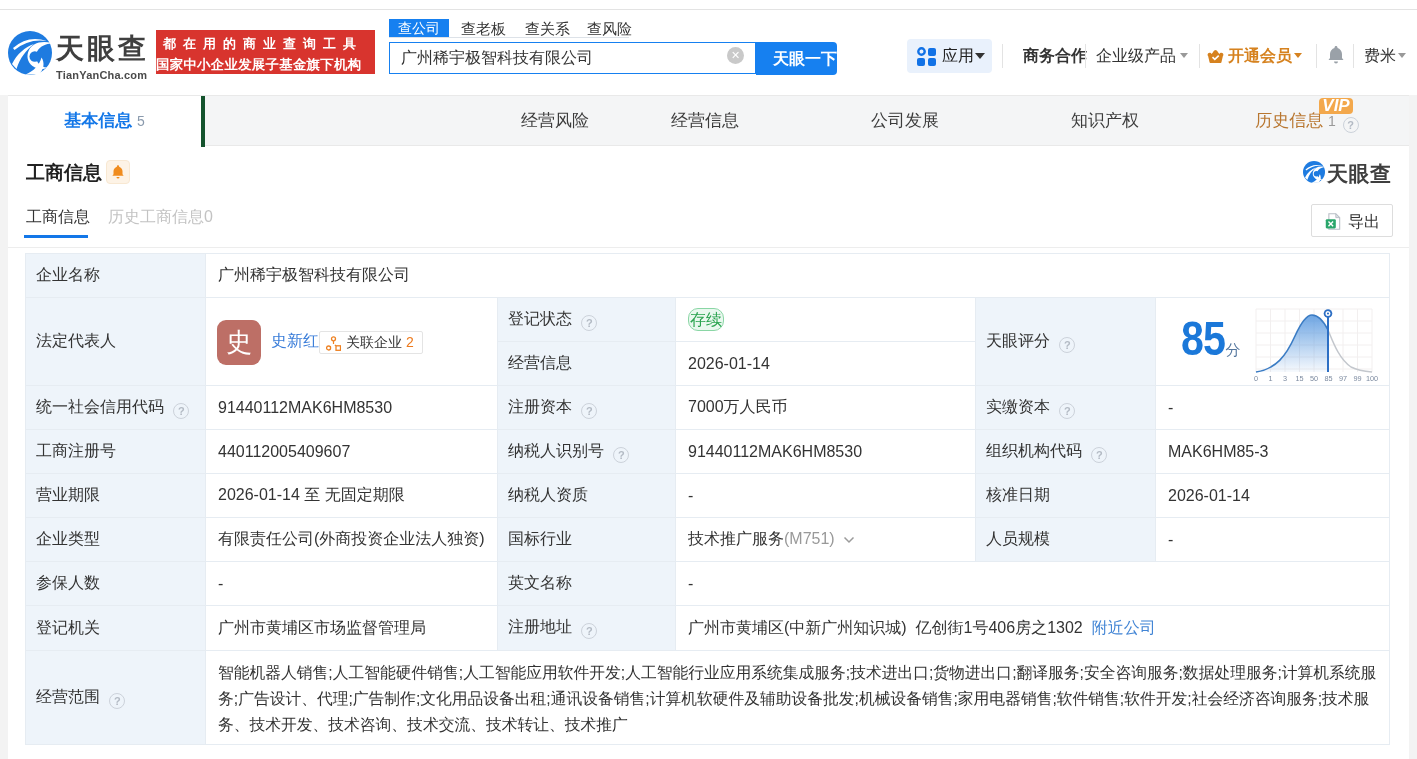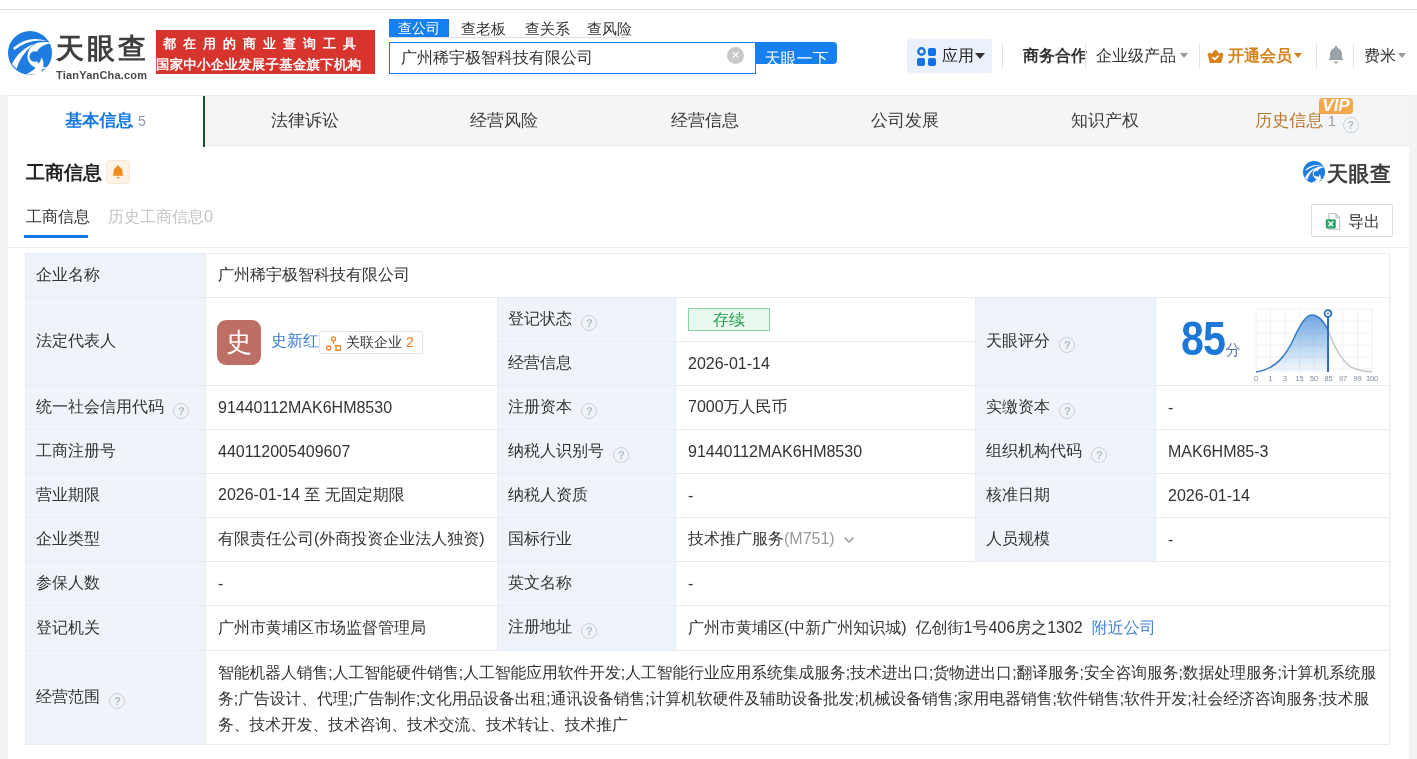--- a/index.html
+++ b/index.html
@@ -12,50 +12,50 @@
 .logo-sub { position:absolute; left:56px; top:61px; font-size:11px; font-weight:bold; color:#4a4a4a; letter-spacing:0.2px;margin-top:8px; }
 .banner { position:absolute; left:156px; top:30px; width:219px; height:44px; background:#d8342e; color:#fff; }
 .banner .l1 { font-size:13px; letter-spacing:7px; margin-top:5px; padding-left:7px; font-weight:bold;}
 .banner .l2 { font-size:13.4px; letter-spacing:0.3px; margin-top:3px; font-weight:bold;}
 
 .stab-active { position:absolute; left:389px; top:19px; width:60px; height:19px; background:#1680f0; color:#fff; font-size:14px; text-align:center; line-height:19px; }
 .stabline { position:absolute; left:389px; top:37px; width:240px; height:1px; background:#dde2e8; }
 .stab { position:absolute; top:20px; font-size:15px; color:#333; }
 .sinput { position:absolute; left:389px; top:42px; width:367px; height:32px; border:1px solid #1680f0; background:#fff; font-size:16px; color:#333; line-height:30px; padding-left:11px; }
 .sclear { position:absolute; left:727px; top:47px; width:17px; height:17px; border-radius:50%; background:#c9c9c9; color:#fff; font-size:11px; text-align:center; line-height:17px; }
-.sbtn { position:absolute; left:756px; top:42px; width:81px; height:22px; background:#1680f0; color:#fff; font-size:16px; text-align:center; line-height:33px; border-radius:0 4px 4px 0; }
+.sbtn { position:absolute; left:756px; top:42px; width:81px; height:33px; background:#1680f0; color:#fff; font-size:16px; text-align:right; line-height:33px; border-radius:0 4px 4px 0;font-weight:bold; }
 
 .appbox { position:absolute; left:907px; top:39px; width:85px; height:34px; background:#e9f1fc; border-radius:4px;text-align:center; }
 .appbox .txt { position:absolute; left:35px; top:7px; font-size:16px; color:#222; }
 .caret { display:inline-block; width:0; height:0; border-left:5px solid transparent; border-right:5px solid transparent; border-top:6px solid #333; }
 .hmenu { position:absolute; top:46px; font-size:16px; color:#333; }
 .hsep { position:absolute; top:44px; width:1px; height:24px; background:#e3e3e3; }
 .orange { color:#d6821f; font-weight:bold; }
 
 .navbar { position:absolute; top:95px; left:8px; width:1401px; height:51px; background:#f4f5f6; border-top:1px solid #e9e9e9; border-bottom:1px solid #e9e9e9; z-index:5; }
 .navtab { position:absolute; top:0; height:50px; line-height:50px; text-align:center; font-size:17px; color:#3c3c3c; }
-.navtab.act { background:#fff; color:#1377e8; font-weight:bold; border-right:2px solid #14532d; height:51px; }
+.navtab.act { background:#fff; color:#1377e8; font-weight:bold; border-right:4px solid #14532d; height:51px; }
 .vip { position:absolute; left:1311px; top:2px; width:34px; height:16px; background:#f3a84c; border-radius:4px 4px 4px 0; color:#fff; font-size:17px; font-weight:bold; font-style:italic; text-align:center; line-height:16px; }
 
 .page { position:absolute; top:95px; left:8px; width:1401px; height:664px; background:#fff; }
 .h1 { position:absolute; left:18px; top:65px; font-size:19px; font-weight:bold; color:#222; }
 .bellbadge { position:absolute; left:98px; top:65px; width:24px; height:24px; background:#fdf3e6; border-radius:4px; border:1px solid #f8e8d2; }
 .minilogo-txt { position:absolute; left:1319px; top:65px; font-size:21px; font-weight:bold; color:#3f3f3f; letter-spacing:0.5px;}
 .subtab1 { position:absolute; left:18px; top:112px; font-size:16px; color:#333; }
 .subtab2 { position:absolute; left:100px; top:112px; font-size:16px; color:#c3c3c3; }
 .subul { position:absolute; left:16px; top:140px; width:64px; height:3px; background:#1377e8; }
 .export { position:absolute; left:1303px; top:109px; width:82px; height:33px; border:1px solid #ddd; border-radius:2px; background:#fff; }
 .export span { position:absolute; left:36px; top:7px; font-size:16px; color:#333; }
 .subline { position:absolute; left:0; top:152px; width:1401px; height:1px; background:#ededed; }
 
 table { position:absolute; left:17px; top:158px; border-collapse:collapse; table-layout:fixed; width:1364px; }
 td { border:1px solid #e6ecf2; font-size:16px; color:#333; padding:0 0 0 12px; vertical-align:middle; }
 td.lbl { background:#eef4fa; padding-left:10px; }
 .qm { display:inline-block; width:16px; height:16px; border:1px solid #ccd2da; border-radius:50%; color:#b3bac4; font-size:11px; text-align:center; line-height:14px; vertical-align:-3px; margin-left:5px; font-weight:bold;}
-.tag-green { display:inline-block; height:23px; line-height:22px; padding:0 24px; border:1px solid #8ad6a5; background:#e9f8ef; color:#2aa34f; font-size:16px; border-radius:0; }
+.tag-green { display:inline-block; height:23px; line-height:22px; padding:0 1px; border:1px solid #8ad6a5; background:#e9f8ef; color:#2aa34f; font-size:16px; border-radius:10px; }
 .avatar { position:absolute; left:11px; top:22px; width:44px; height:45px; background:#bd6f66; border-radius:9px; color:#fff; font-size:26px; text-align:center; line-height:45px; }
 .lname { position:absolute; left:65px; top:33px; font-size:16px; color:#3a7dd9; }
 .relbadge { position:absolute; left:113px; top:33px; height:23px; border:1px solid #e4e4e4; border-radius:2px; background:#fff; font-size:14px; color:#333; line-height:21px; padding:0 8px 0 26px; }
 .score { position:absolute; left:25px; top:21px; color:#1b78d9; }
 .score b { font-size:40px; display:inline-block; transform:scale(1.03,1.22); transform-origin:0 78%; letter-spacing:-1px;}
 .score span { font-size:15px; color:#54769e; font-weight:normal; margin-left:2px;}
 .gray { color:#999; }
 .blue { color:#4285d5; }
 </style>
 </head>
@@ -112,22 +112,21 @@
     <path d="M8 0 C8.8 0 9.5 0.7 9.5 1.5 L9.5 2 C12 2.8 14 5 14 8 L14 12 L15.5 14 L0.5 14 L2 12 L2 8 C2 5 4 2.8 6.5 2 L6.5 1.5 C6.5 0.7 7.2 0 8 0 Z" fill="#9aa1a8"></path>
     <path d="M6 15.5 L10 15.5 A 2 2 0 0 1 6 15.5 Z" fill="#9aa1a8"></path>
   </svg>
   <div class="hsep" style="left:1353px;"></div>
   <div class="hmenu" style="left:1364px;">费米</div>
   <span class="caret" style="position:absolute; left:1398px; top:53px; border-top-color:#999; border-left-width:4px; border-right-width:4px; border-top-width:5px;"></span>
 </div>
 
 <div class="navbar">
   <div class="navtab act" style="left:0; width:197px;">基本信息 <span style="color:#8a9aad; font-size:14px; font-weight:normal;">5</span></div>
-  <div class="navtab" style="left:197px; width:200px;">法律诉讼</div>
-  <div class="navtab" style="left:396px; width:200px;">经营风险</div>
+  <div class="navtab" style="left:381px; width:200px;text-align:right;">经营风险</div>
   <div class="navtab" style="left:597px; width:200px;">经营信息</div>
   <div class="navtab" style="left:797px; width:200px;">公司发展</div>
   <div class="navtab" style="left:997px; width:200px;">知识产权</div>
   <div class="navtab" style="left:1197px; width:204px; color:#b8762f;">历史信息 <span style="color:#999; font-size:14px;">1</span> <span class="qm" style="margin-left:2px;">?</span></div>
   <div class="vip">VIP</div>
 </div>
 
 <div class="page">
   <div class="h1">工商信息</div>
   <div class="bellbadge">

